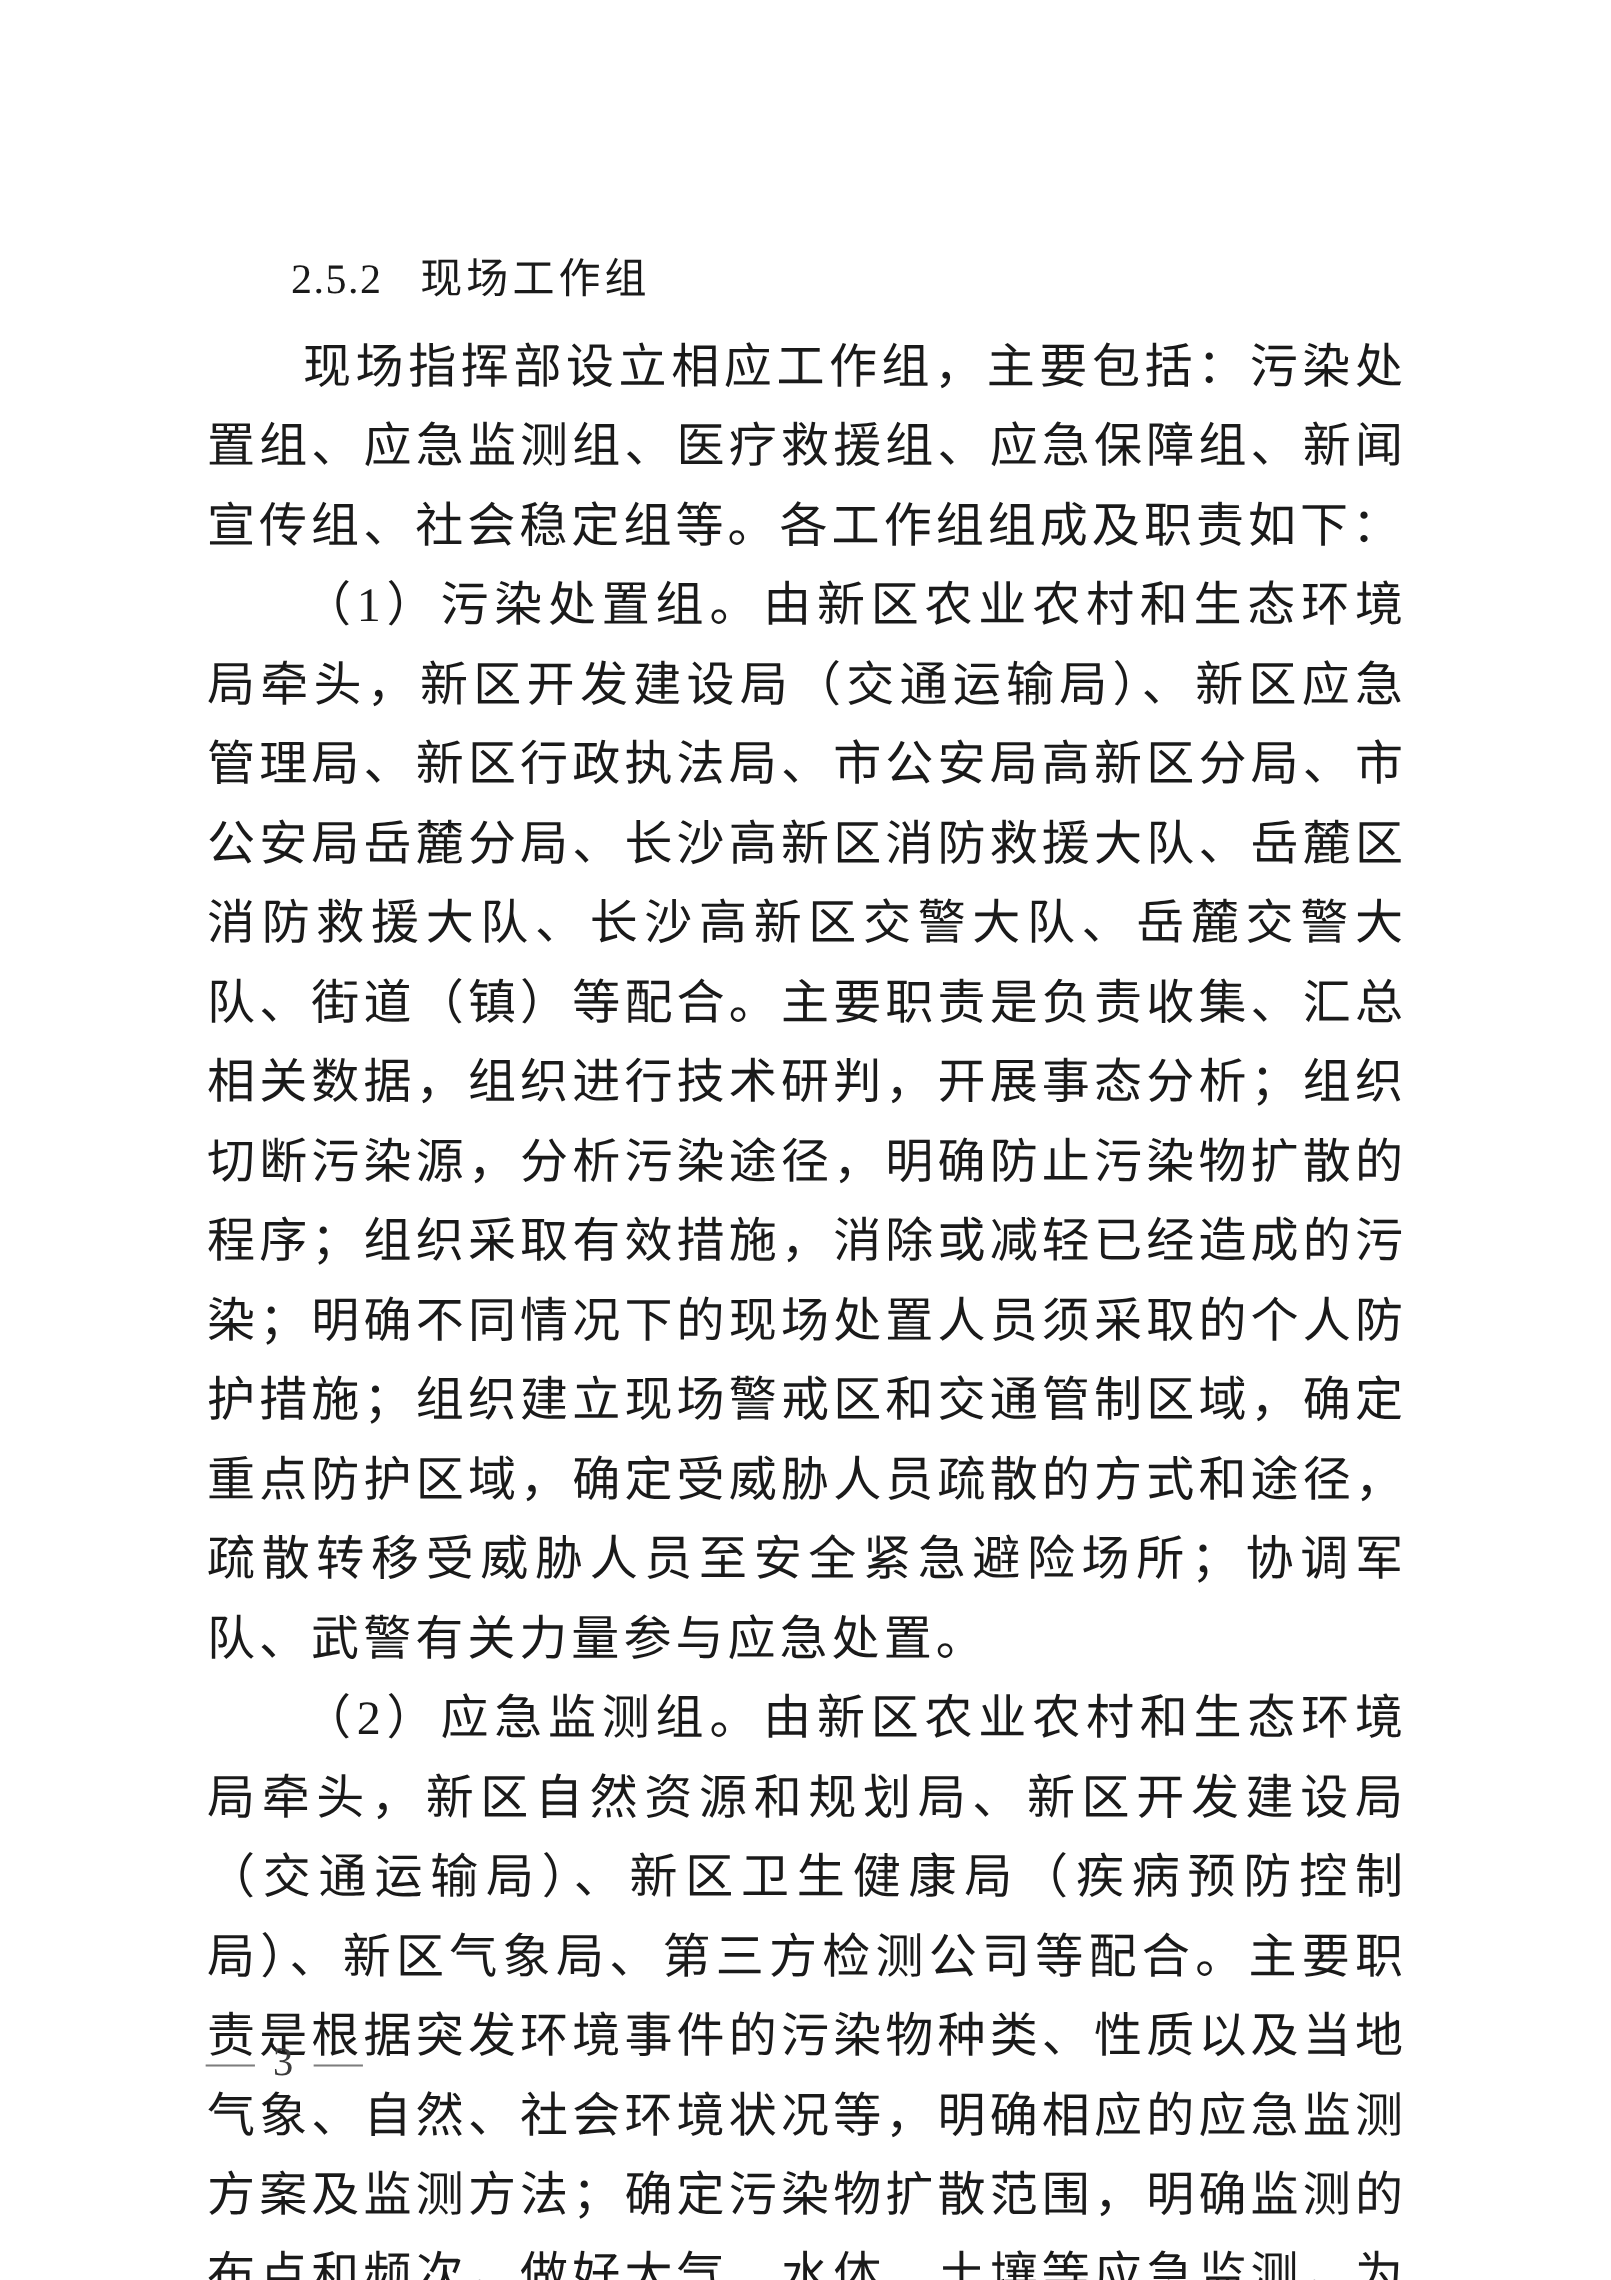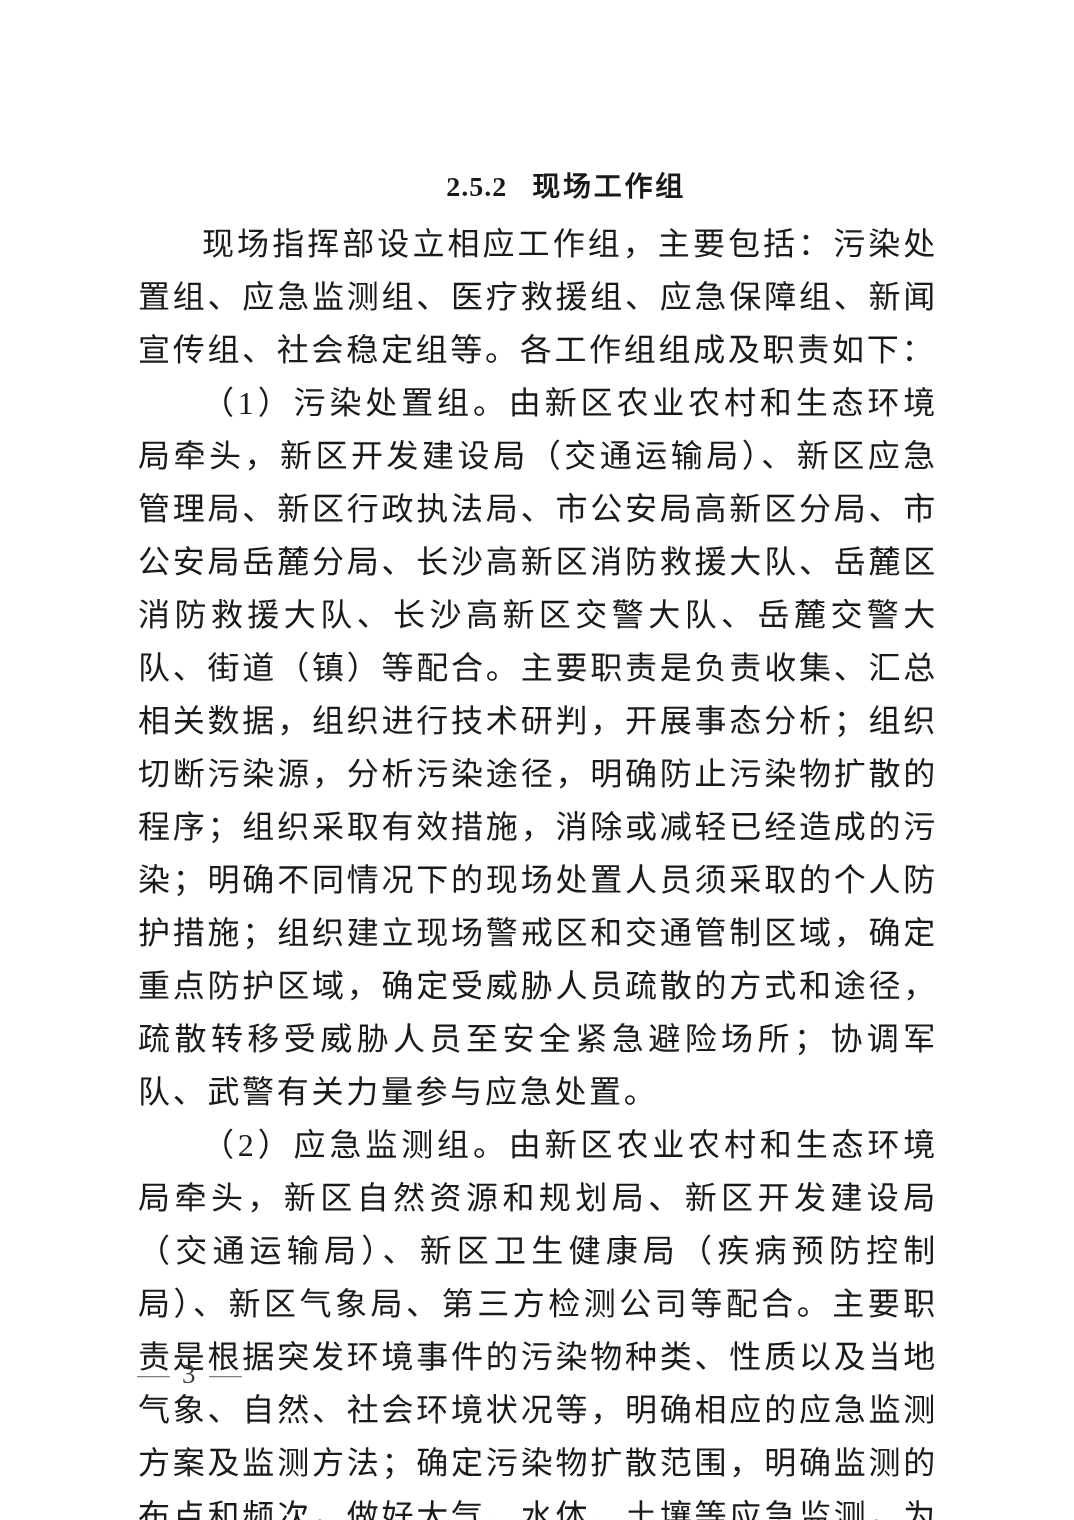--- a/index.html
+++ b/index.html
@@ -18,26 +18,25 @@
   }
   .content {
     position: absolute;
     left: 138px;
     top: 160px;
     width: 800px;
   }
   .heading {
     font-size: 28px;
     line-height: 53px;
-    font-weight: bold;
+    font-weight: normal;
     margin: 0 0 5px 0;
     text-indent: 2em;
     letter-spacing: 2.7px;
     white-space: pre-wrap;
-    text-align: center;
   }
   .heading .heading-number {
     margin-right: 0.9em;
     letter-spacing: 1px;
   }
   .body-par {
     margin: 0;
     font-size: 32px;
     line-height: 53px;
     text-indent: 2em;

